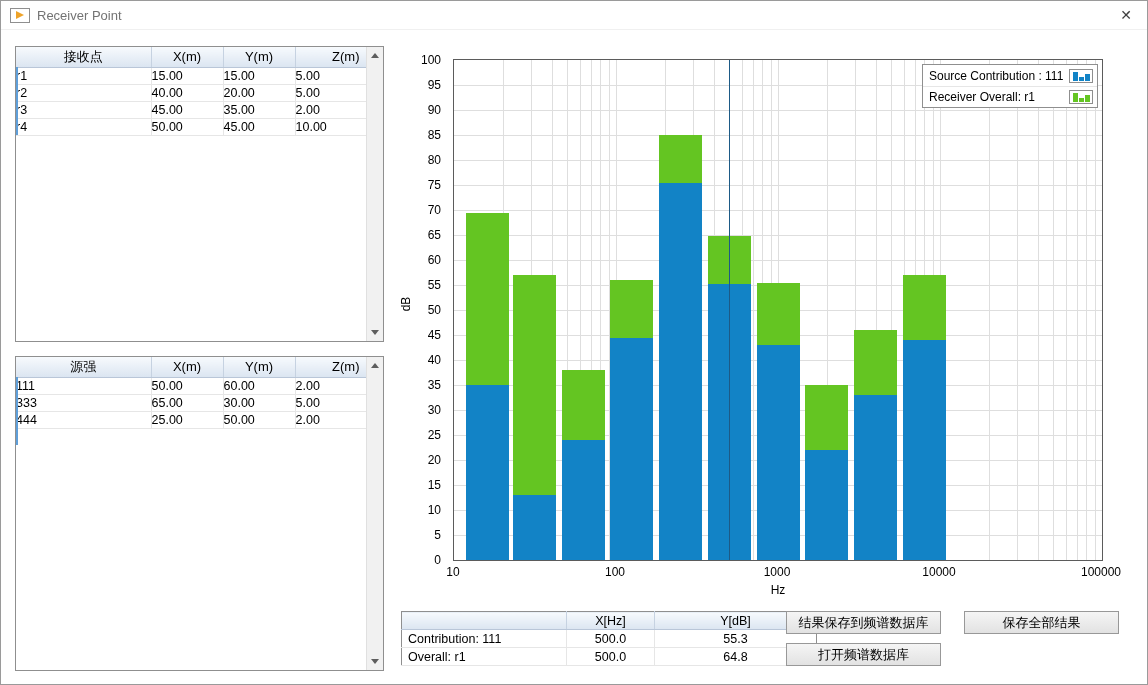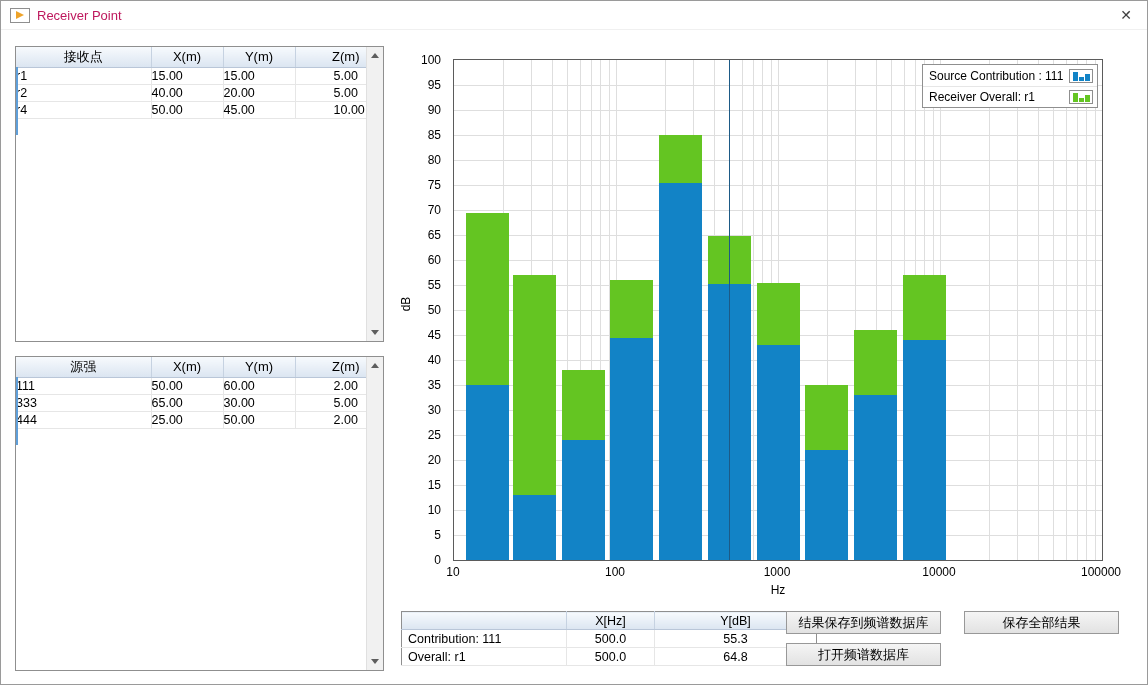--- a/index.html
+++ b/index.html
@@ -5,34 +5,34 @@
   * { box-sizing: border-box; margin: 0; padding: 0; }
   html, body { background: #d8d8d8; }
   body { font-family: "Liberation Sans", sans-serif; }
   #window { position: relative; width: 1148px; height: 685px; background: #ffffff; border: 1px solid #9a9a9a; overflow: hidden; }
 
   
   .titlebar { position: absolute; left: 0; top: 0; right: 0; height: 29px; background: #ffffff; border-bottom: 1px solid #f0f0f0; }
   .lv-icon { position: absolute; left: 9px; top: 7px; width: 20px; height: 15px; border: 1px solid #8f8f8f; background: #fff; }
   .lv-icon::after { content: ""; position: absolute; left: 5px; top: 2px; width: 0; height: 0;
       border-left: 8px solid #eea32a; border-top: 4.5px solid transparent; border-bottom: 4.5px solid transparent; }
-  .title-text { position: absolute; left: 36px; top: 7px; font-size: 13px; color: #be185d; }
+  .title-text { position: absolute; left: 36px; top: 7px; font-size: 13px; color: #737373; }
   .close-btn { position: absolute; right: 8px; top: 4px; width: 26px; height: 20px; text-align: center; line-height: 20px; font-size: 14px; color: #3f3f3f; cursor: pointer; }
 
   
   .panel { position: absolute; border: 1px solid #8f8f8f; background: #fff; overflow: hidden; }
   #receiver-panel { left: 14px; top: 45px; width: 369px; height: 296px; }
   #source-panel { left: 14px; top: 355px; width: 369px; height: 315px; }
   table.lv-table { border-collapse: collapse; table-layout: fixed; width: 356px; }
   .lv-table th { height: 20px; font-size: 13px; font-weight: normal; color: #000;
       background: linear-gradient(#f7fafd, #dbe5f1); border-right: 1px solid #c6d2e1; border-bottom: 1px solid #b9c6d8; }
   .lv-table th:last-child { border-right: none; padding-left: 24px; }
   .lv-table td { height: 17px; font-size: 12.5px; text-align: left; color: #000;
       border-right: 1px solid #e6e6e6; border-bottom: 1px solid #e6e6e6; background: #fff; }
-  .lv-table td:last-child { border-right: none; padding-left: 38px; }
+  .lv-table td:last-child { border-right: none; }
   .row-accent { position: absolute; left: 0; width: 2px; background: #5f9fd9; }
 
   
   .sb { position: absolute; top: 0; right: 0; bottom: 0; width: 17px; background: #f1f1f1; border-left: 1px solid #e0e0e0; }
   .sb-btn { position: absolute; left: 0; width: 16px; height: 17px; background: #f1f1f1; }
   .sb-btn.up { top: 0; } .sb-btn.down { bottom: 0; }
   .tri { position: absolute; left: 4px; width: 0; height: 0; }
   .tri.up { top: 6px; border-left: 4px solid transparent; border-right: 4px solid transparent; border-bottom: 5px solid #5e5e5e; }
   .tri.down { top: 6px; border-left: 4px solid transparent; border-right: 4px solid transparent; border-top: 5px solid #5e5e5e; }
 
@@ -106,20 +106,26 @@
             <td>r1</td>
             <td>15.00</td>
             <td>15.00</td>
             <td>5.00</td>
           </tr>
           <tr>
             <td>r2</td>
             <td>40.00</td>
             <td>20.00</td>
             <td>5.00</td>
+          </tr>
+          <tr>
+            <td>r3</td>
+            <td>45.00</td>
+            <td>35.00</td>
+            <td>2.00</td>
           </tr>
           <tr>
             <td>r4</td>
             <td>50.00</td>
             <td>45.00</td>
             <td>10.00</td>
           </tr>
         </tbody>
     </table>
     <div class="row-accent" style="top:20px;height:68px;"></div>

